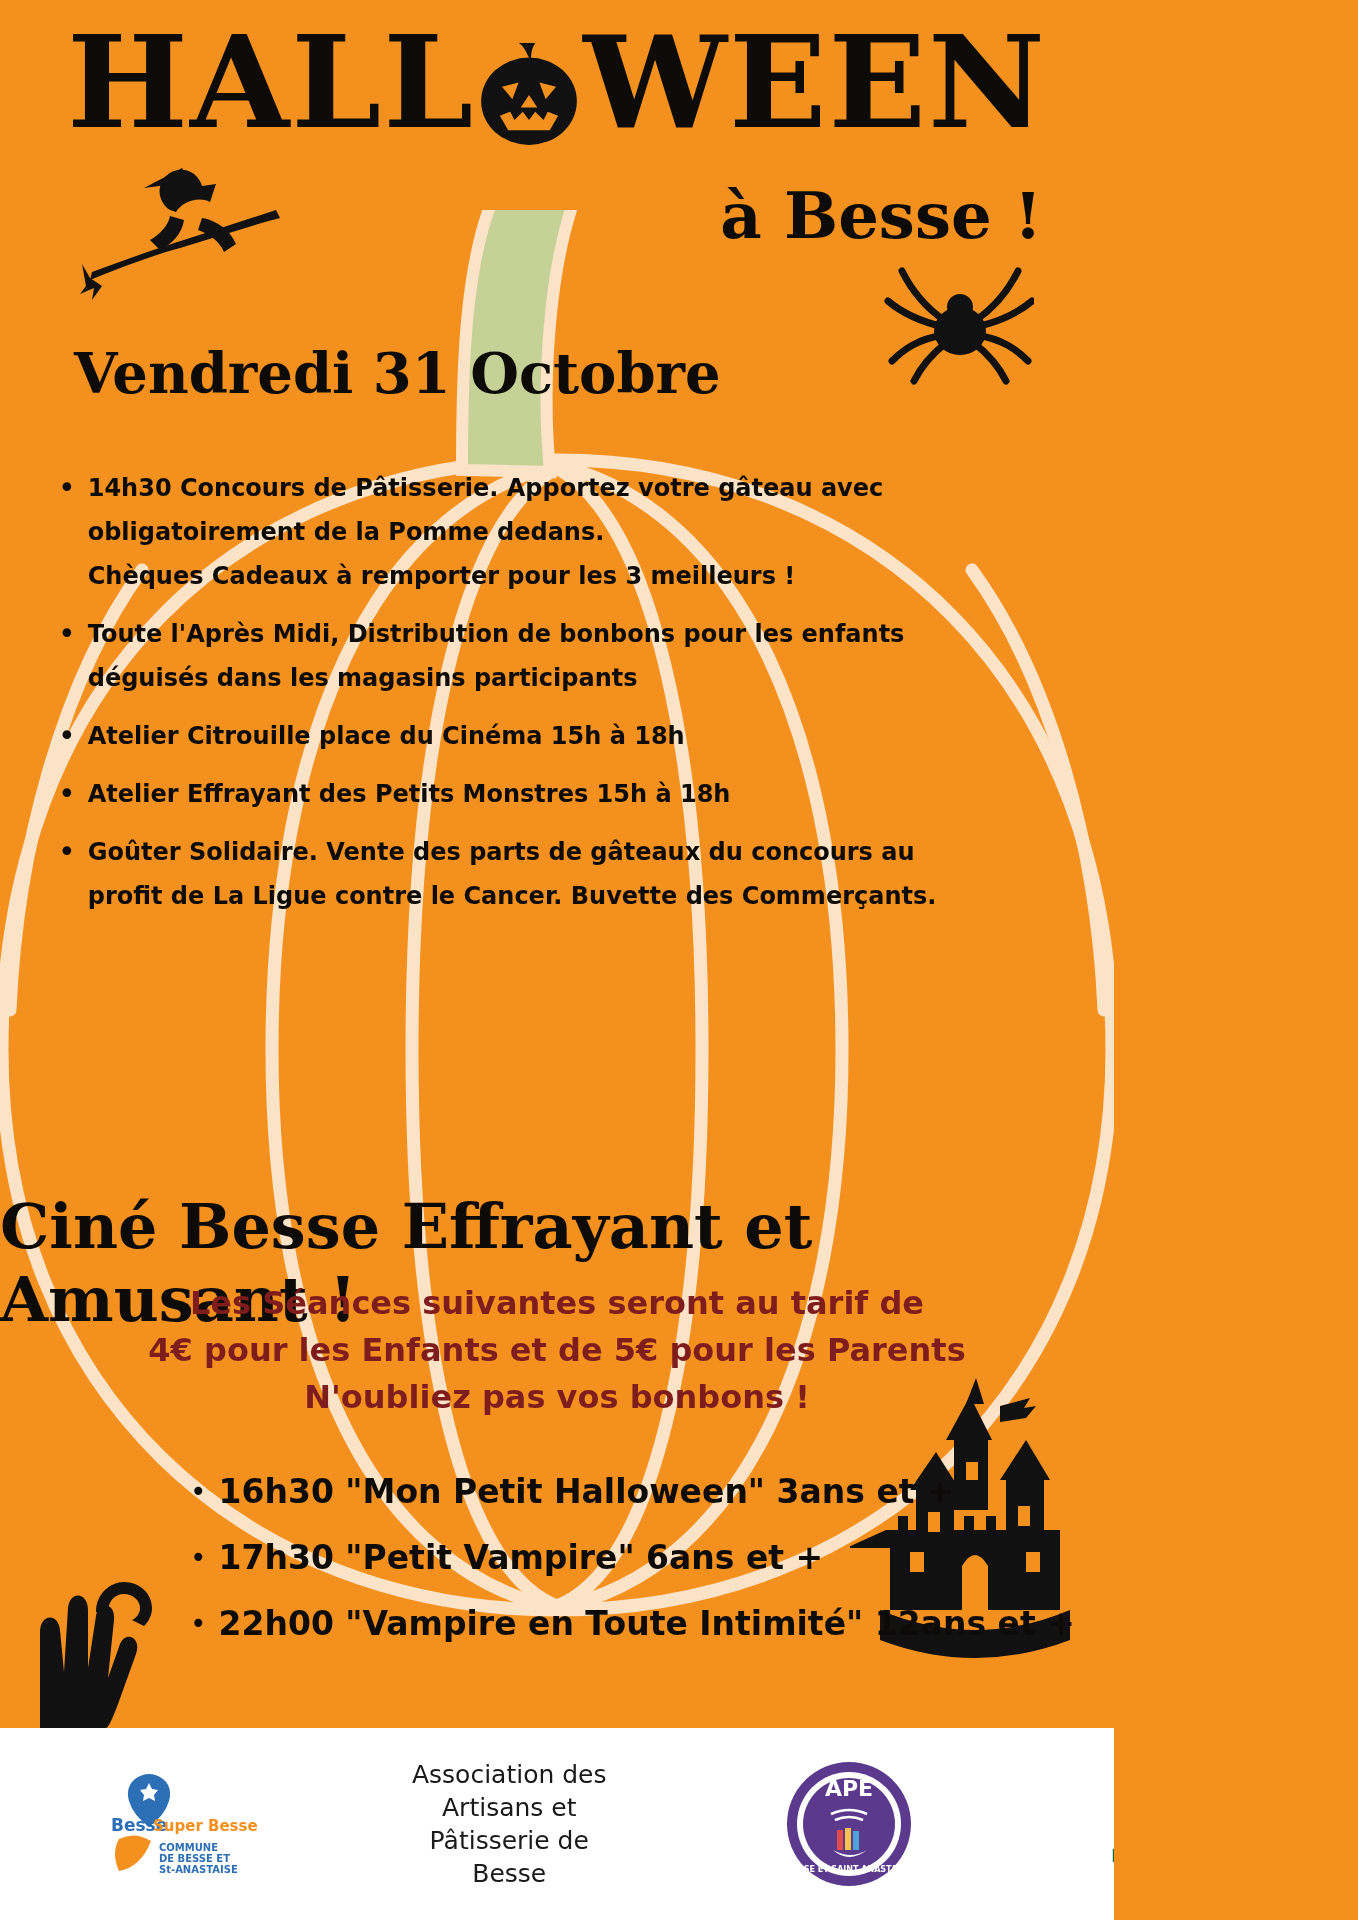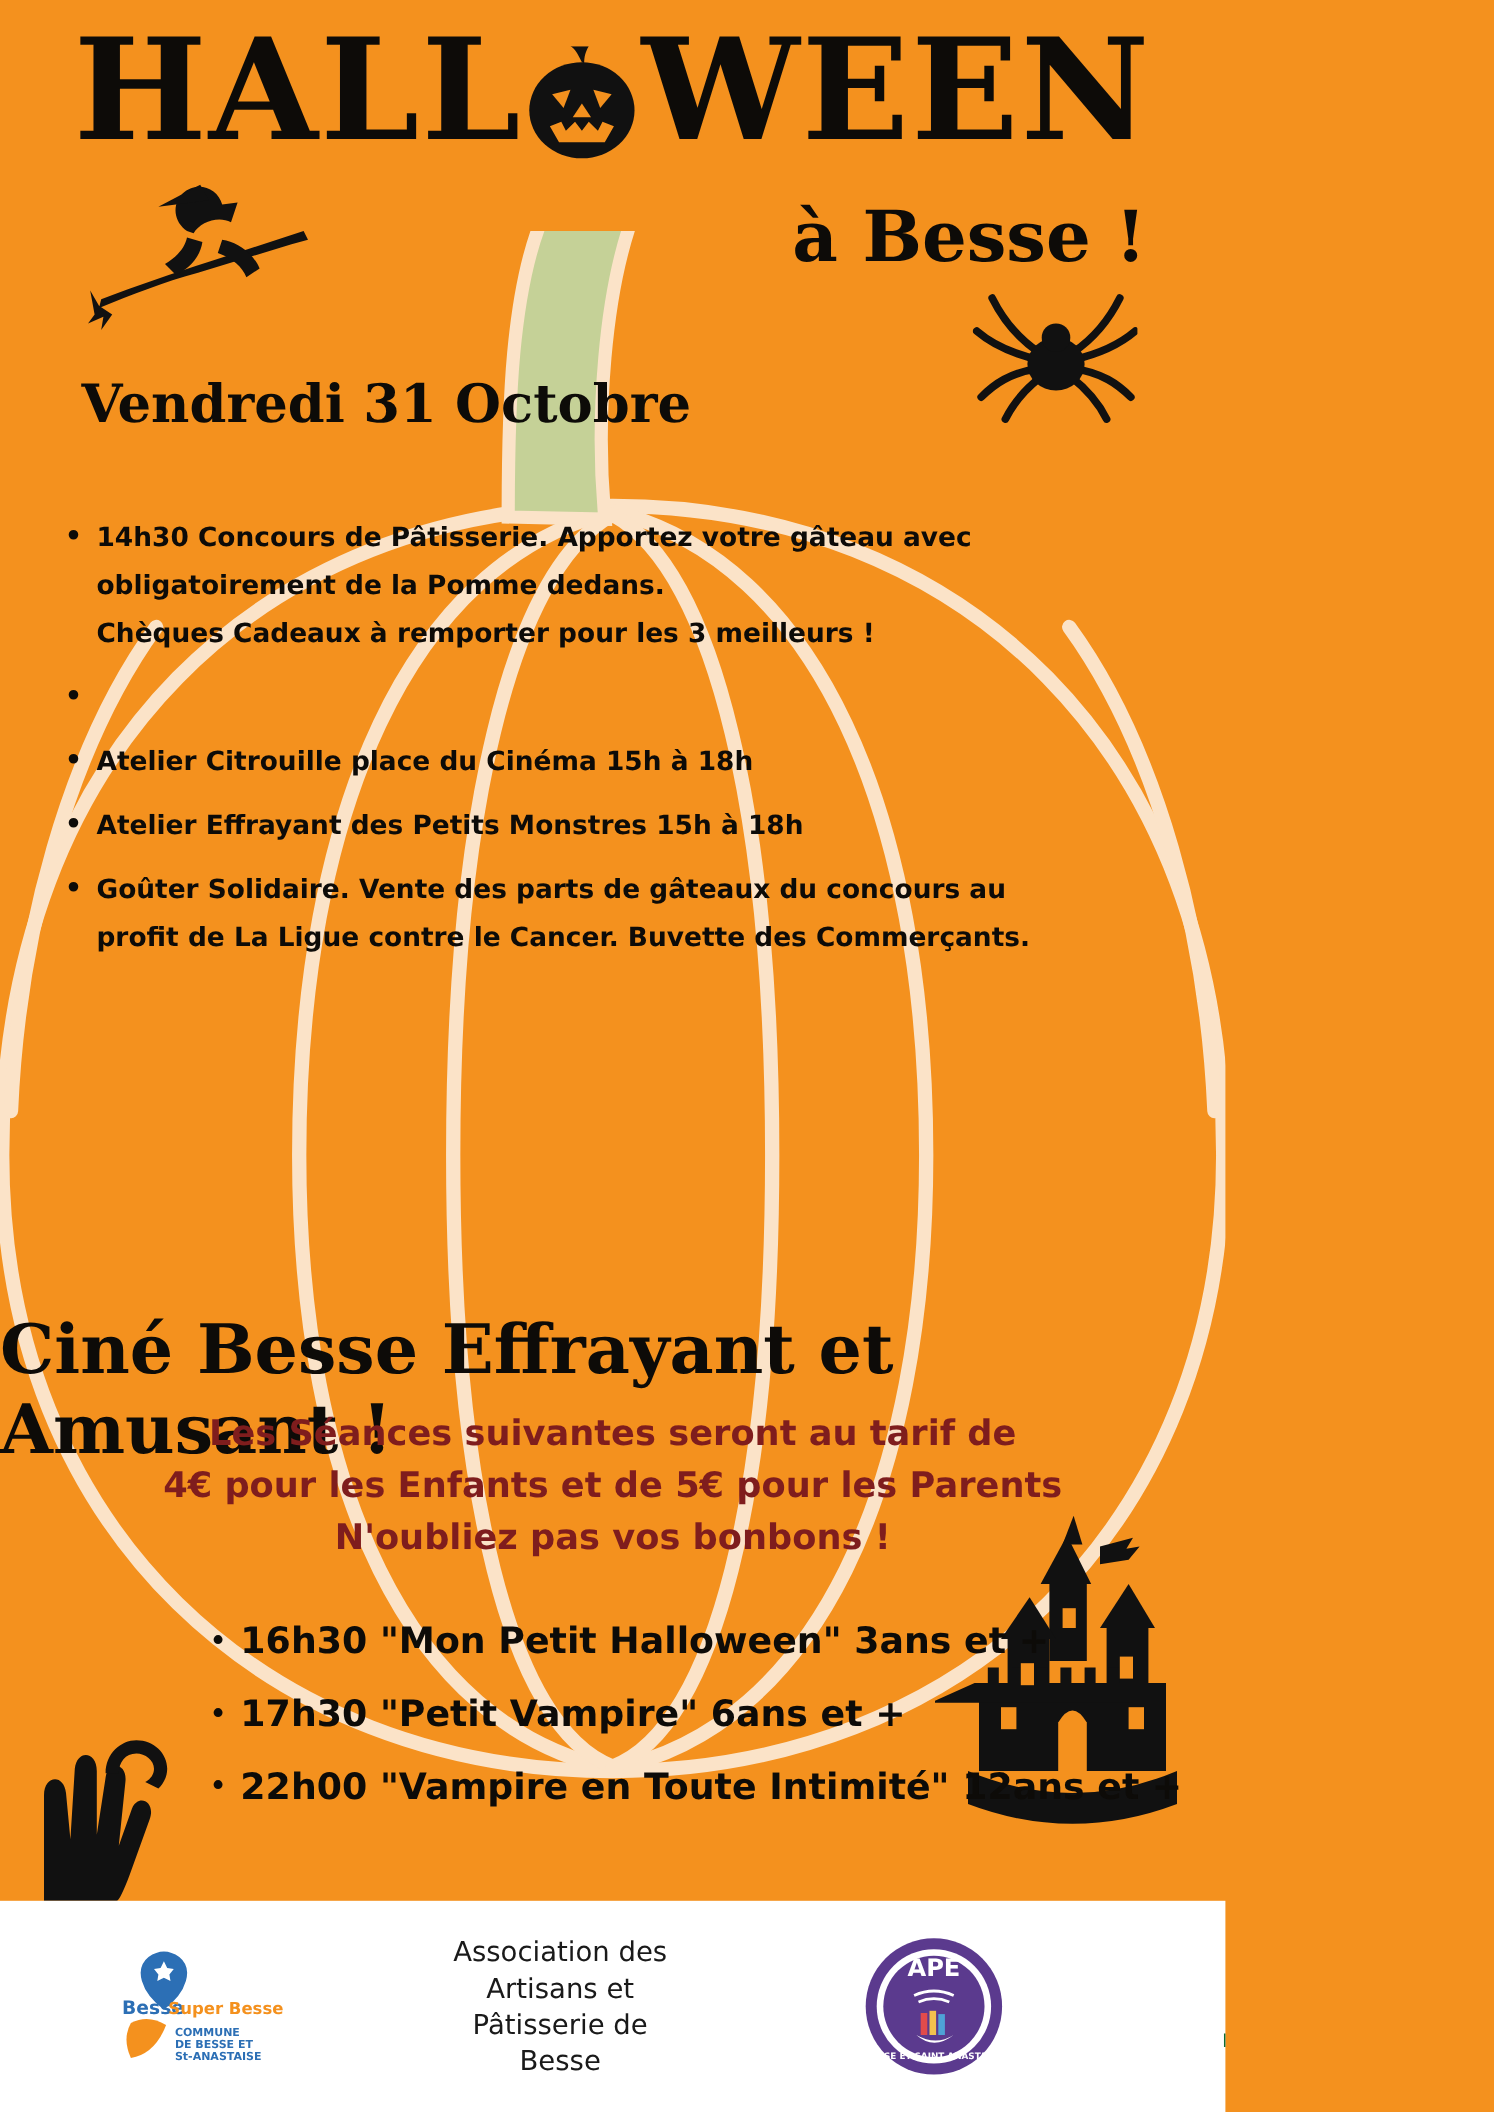--- a/index.html
+++ b/index.html
@@ -76,21 +76,21 @@
     color: #0d0b08;
     z-index: 6;
   }
 
   .date-line {
     position: absolute;
     top: 340px;
     left: 74px;
     font-family: "DejaVu Serif", serif;
     font-weight: bold;
-    font-size: 48px;
+    font-size: 56px;
     color: #0d0b08;
     z-index: 6;
     letter-spacing: 0px;
   }
 
   
   .events {
     position: absolute;
     top: 466px;
     left: 58px;
@@ -323,20 +323,22 @@
 
   <div class="events">
     <div class="event-item">
       <span class="bullet">•</span>
       <span class="event-text">14h30 Concours de Pâtisserie. Apportez votre gâteau avec
 obligatoirement de la Pomme dedans.
 Chèques Cadeaux à remporter pour les 3 meilleurs !</span>
     </div>
     <div class="event-item">
       <span class="bullet">•</span>
+      <span class="event-text">Toute l'Après Midi, Distribution de bonbons pour les enfants
+déguisés dans les magasins participants</span>
     </div>
     <div class="event-item">
       <span class="bullet">•</span>
       <span class="event-text">Atelier Citrouille place du Cinéma 15h à 18h</span>
     </div>
     <div class="event-item">
       <span class="bullet">•</span>
       <span class="event-text">Atelier Effrayant des Petits Monstres 15h à 18h</span>
     </div>
     <div class="event-item">

